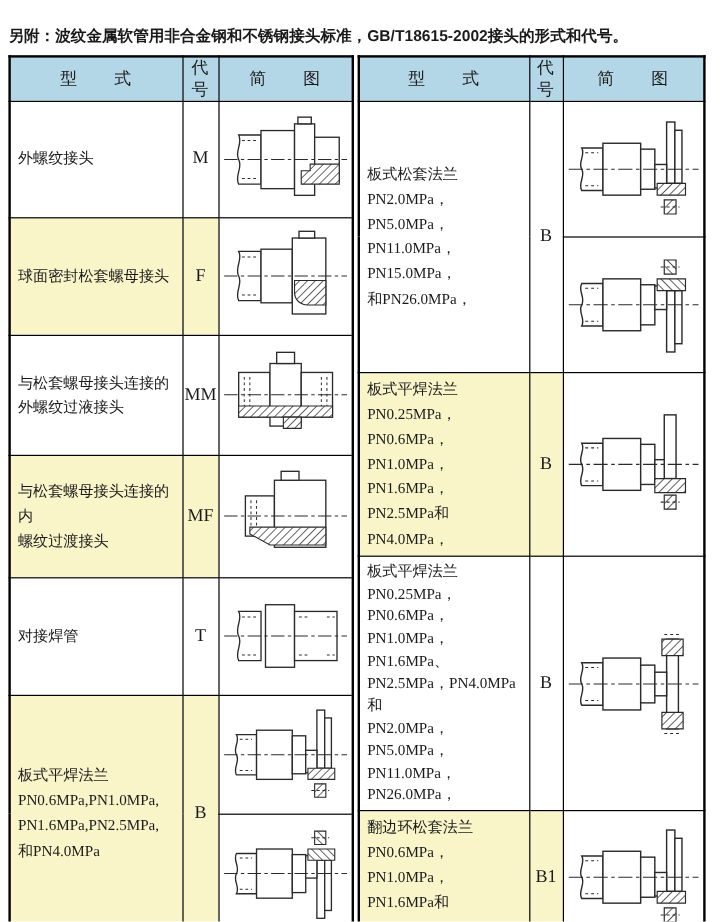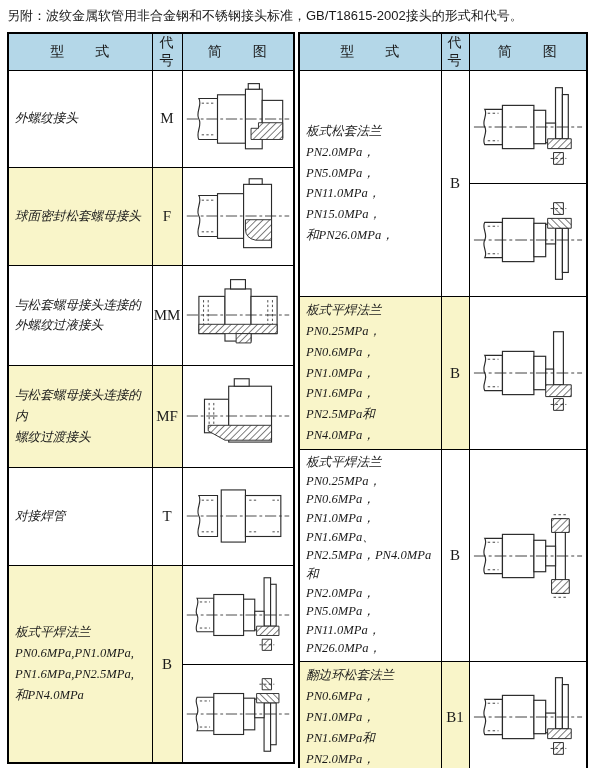--- a/index.html
+++ b/index.html
@@ -9,34 +9,34 @@
     --line:#2a2a2a;
   }
   html,body{margin:0;padding:0;}
   body{
     width:600px;height:768px;background:#ffffff;
     font-family:"Liberation Serif","DejaVu Serif",serif;
     color:#1a1a1a;overflow:hidden;
   }
   .title{
     font-family:"Liberation Sans","DejaVu Sans",sans-serif;
-    font-weight:normal;font-size:13px;line-height:1.3;
-    padding:8px 4px 7px 7px;white-space:nowrap;
+    font-weight:bold;font-size:13px;line-height:1.3;
+    padding:22px 4px 7px 7px;white-space:nowrap;
   }
   .tables{display:flex;gap:3px;padding:0 4px 0 7px;align-items:flex-start;}
   table{border-collapse:collapse;table-layout:fixed;}
   .tbl{border:2px solid var(--border);}
   th,td{border:1px solid var(--border);padding:0;vertical-align:middle;}
   th{
     background:var(--header-bg);font-weight:normal;font-size:14px;
     height:33px;text-align:center;letter-spacing:1px;
   }
   td.type{
     font-size:12.6px;line-height:1.66;text-align:left;
-    padding:3px 3px 3px 6px;white-space:pre-line;font-style:italic;
+    padding:3px 3px 3px 6px;white-space:pre-line;
   }
   td.type.tight{line-height:1.48;}
   td.code{text-align:center;font-size:15px;}
   td.diag{background:#ffffff;text-align:center;vertical-align:middle;padding:1px;}
   .hl{background:var(--highlight-bg);}
   svg.dg{display:block;margin:0 auto;}
   .fw{fill:#ffffff;stroke:var(--line);stroke-width:1.2;}
   .ht{fill:url(#ht);stroke:var(--line);stroke-width:1;}
   .cl{fill:none;stroke:var(--line);stroke-width:0.9;stroke-dasharray:12 3 3 3;}
   .dt{fill:none;stroke:var(--line);stroke-width:0.9;stroke-dasharray:2.5 2.5;}

